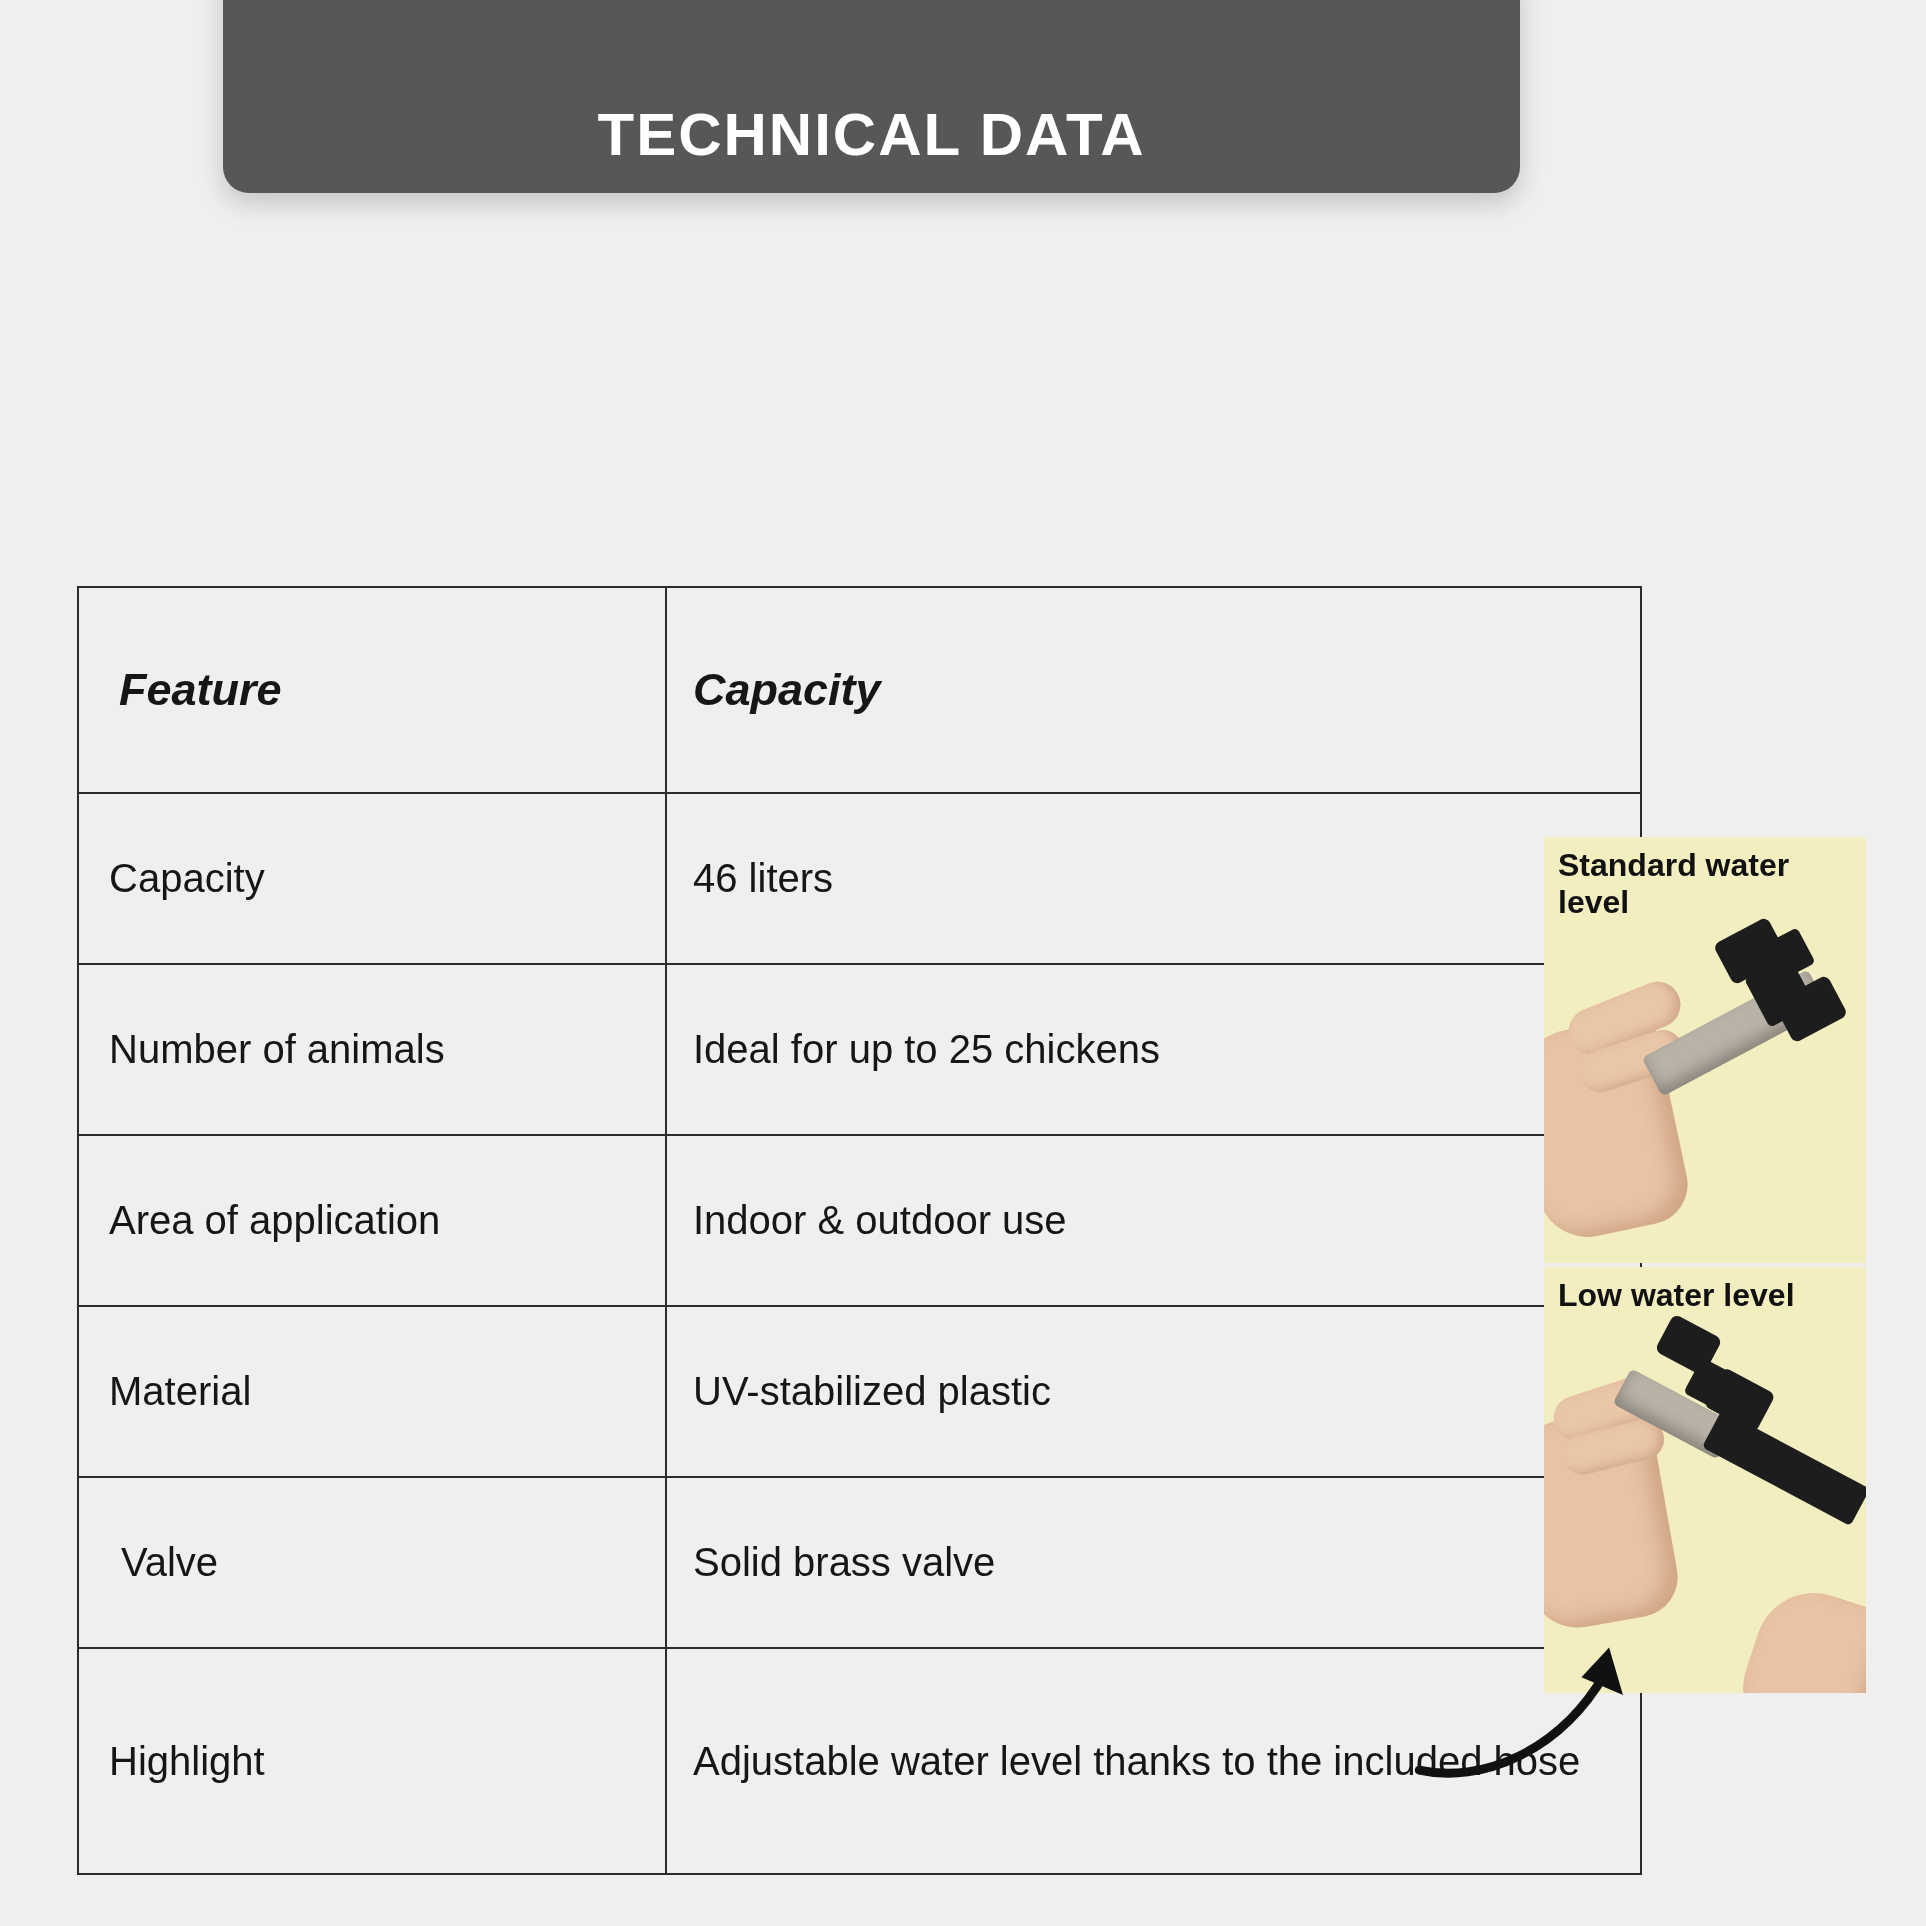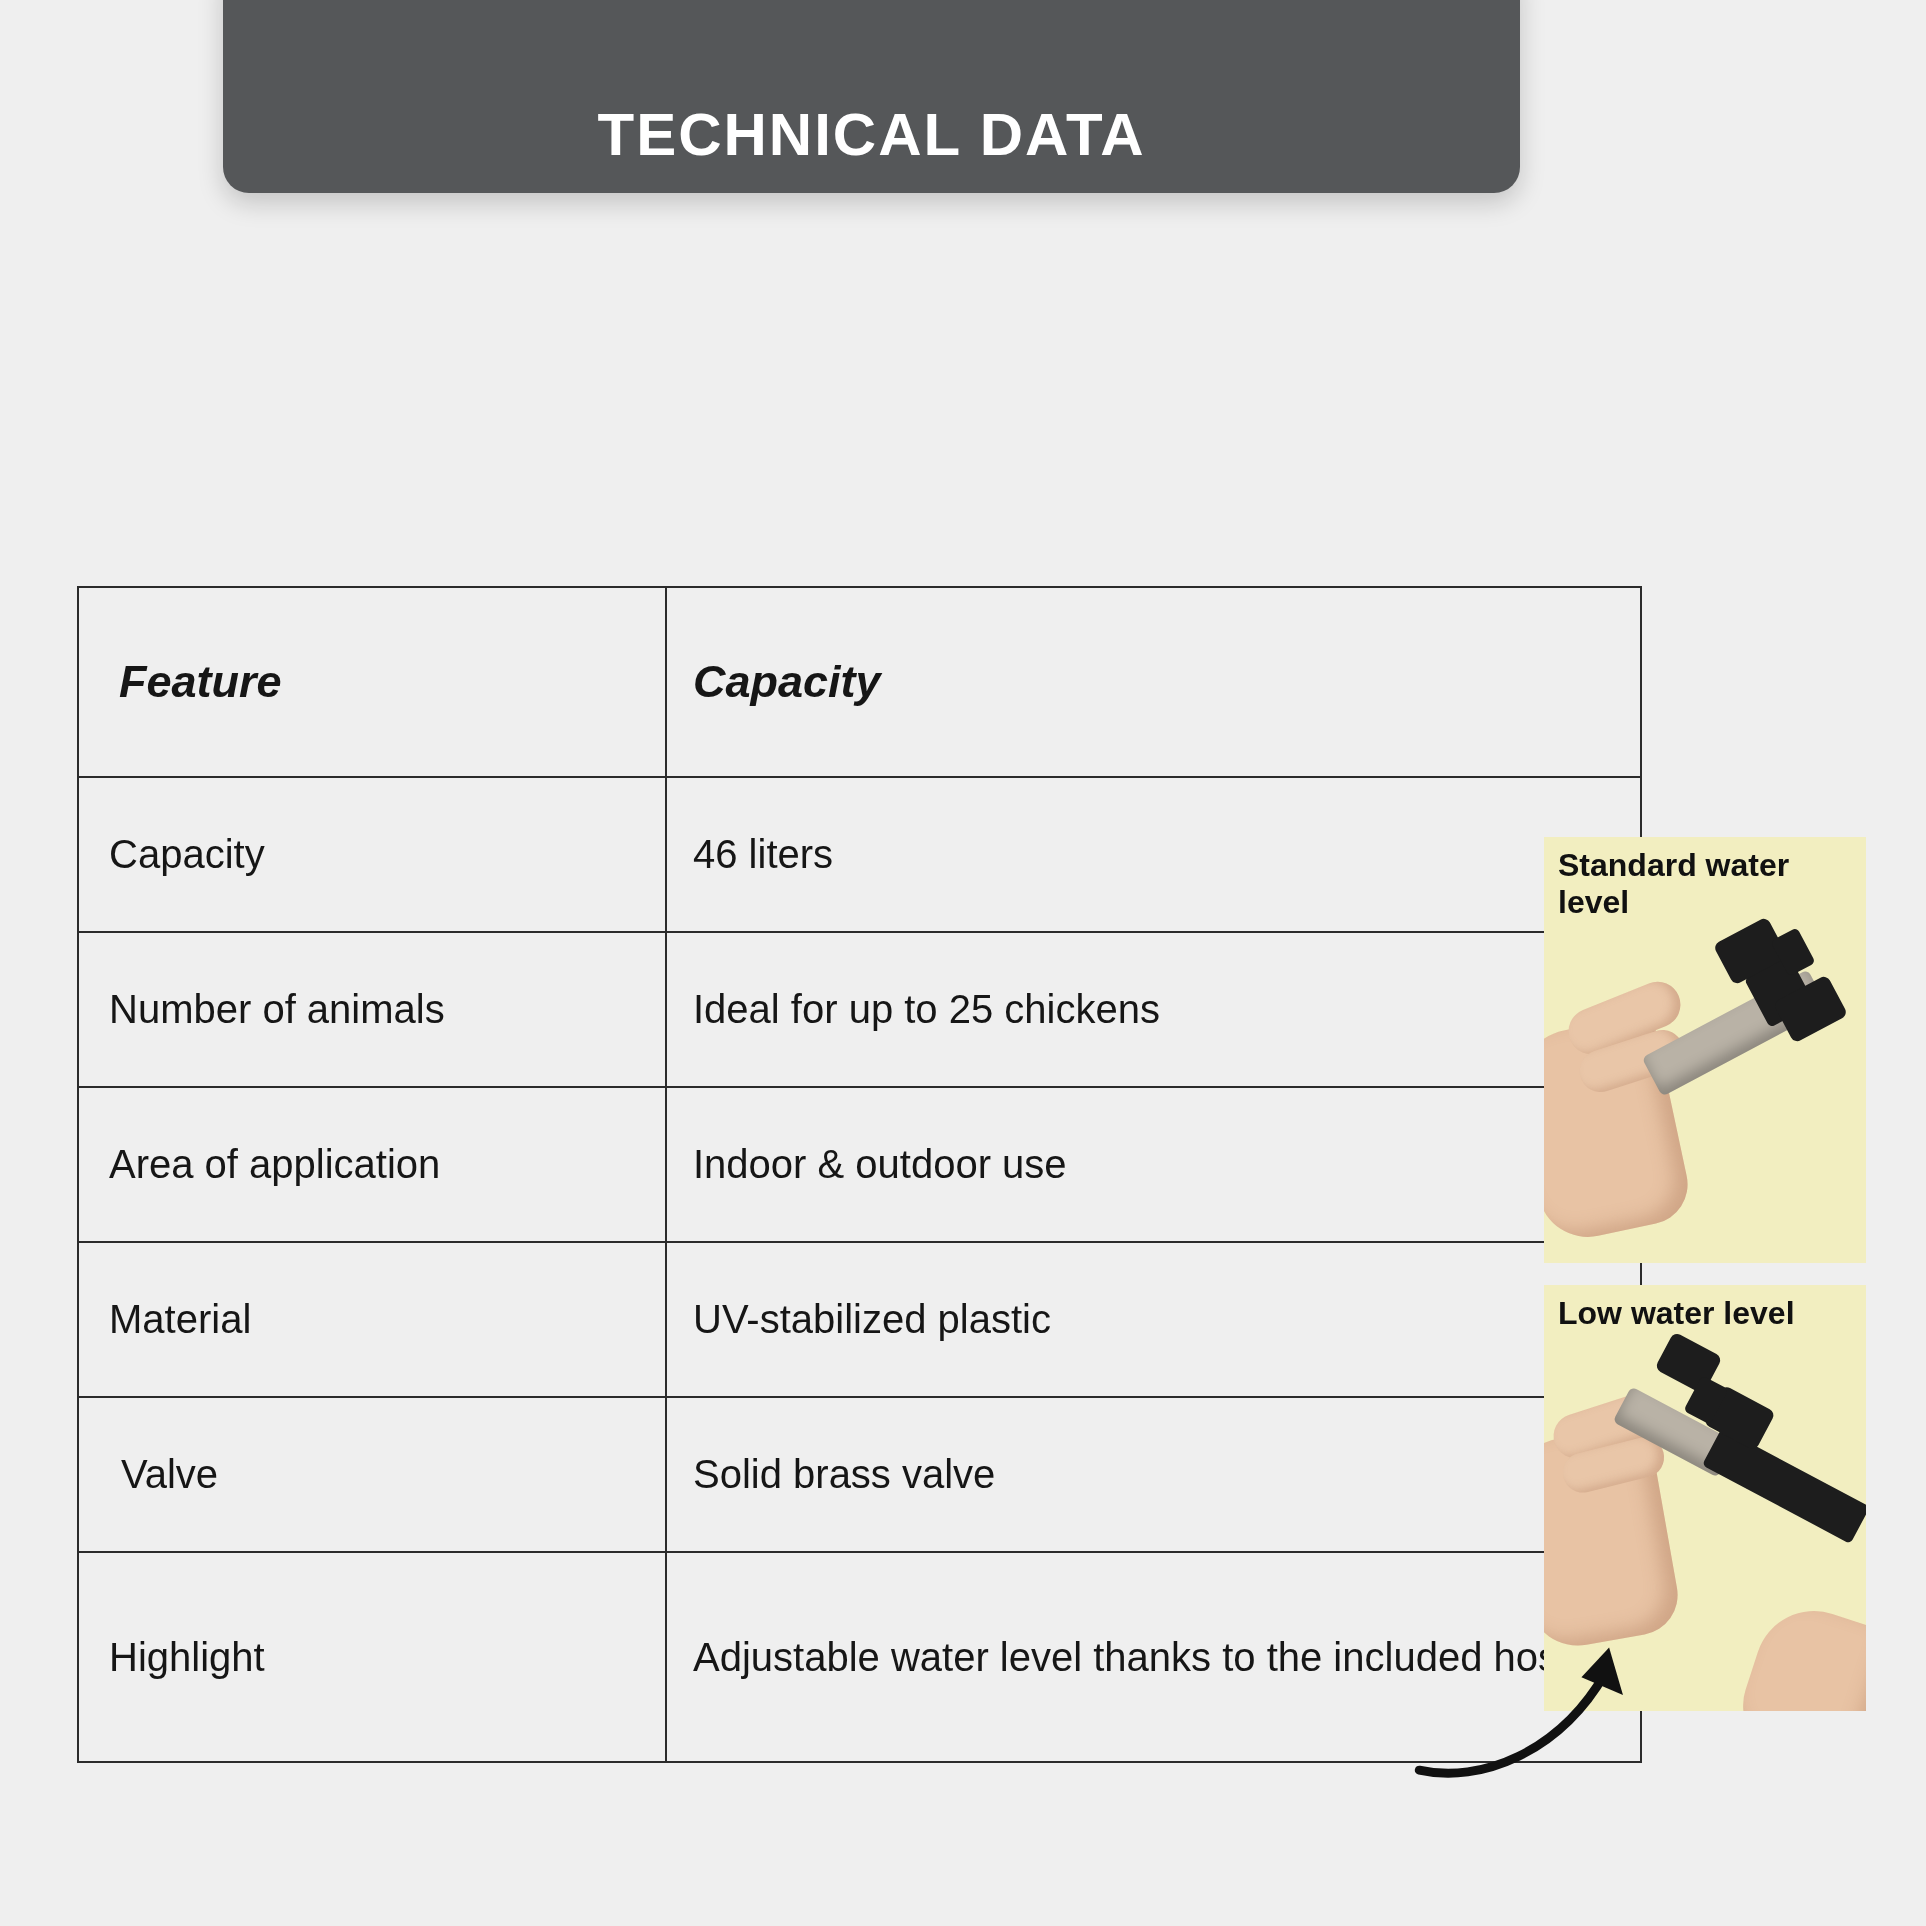--- a/index.html
+++ b/index.html
@@ -45,21 +45,21 @@
     position: absolute;
     left: 77px;
     top: 586px;
     width: 1440px;
     border-collapse: collapse;
     table-layout: fixed;
     background: transparent;
   }
   .tech-table td, .tech-table th {
     border: 2px solid #2b2b2b;
-    padding: 0 26px;
+    padding: 8px 26px;
     text-align: left;
     vertical-align: middle;
     font-size: 40px;
     color: #161616;
     font-family: "Liberation Sans", sans-serif;
   }
   .col-feature { width: 520px; }
   .col-details { width: 921px; }
 
   .tech-table thead td {
@@ -83,21 +83,21 @@
     top: 837px;
     width: 322px;
   }
   .img-card {
     position: relative;
     width: 322px;
     height: 426px;
     background: #f2eec0;
     overflow: hidden;
   }
-  .img-card + .img-card { margin-top: 22px; text-align: center; }
+  .img-card + .img-card { margin-top: 4px; text-align: center; }
   .img-card-label {
     position: absolute;
     left: 14px;
     top: 10px;
     font-size: 32px;
     font-weight: bold;
     color: #111;
     line-height: 1.15;
     z-index: 5;
     font-family: "Liberation Sans", sans-serif;

